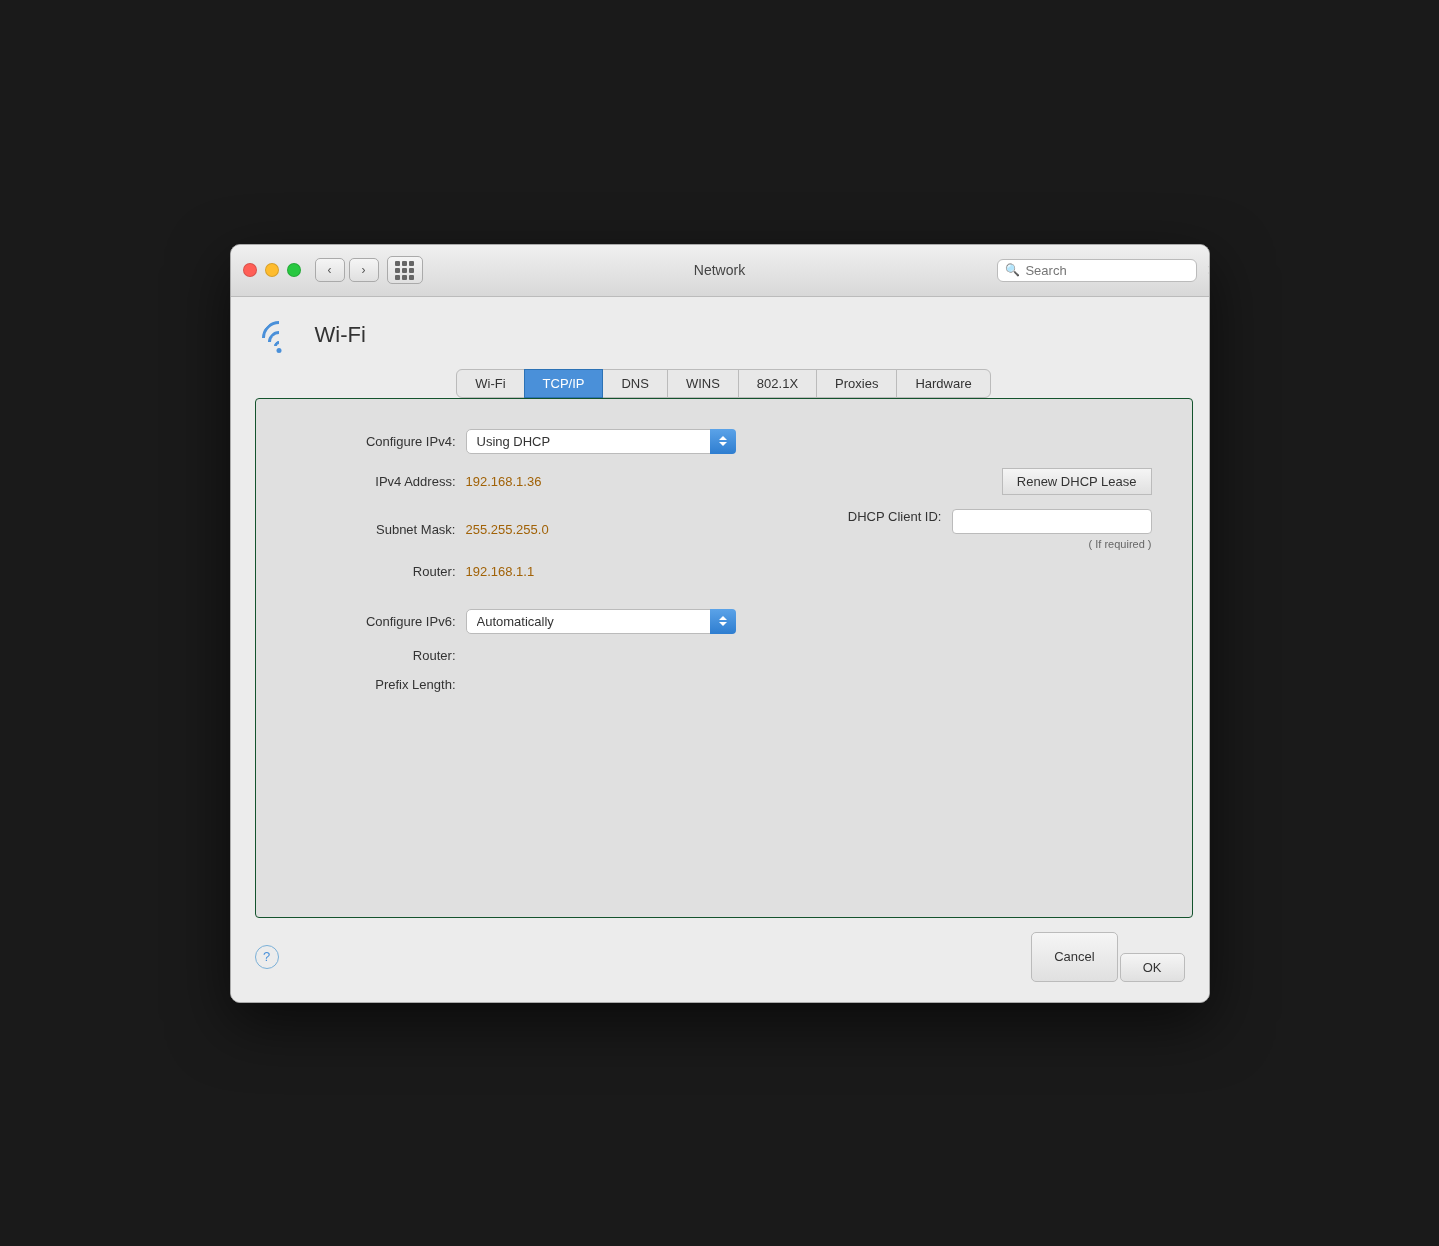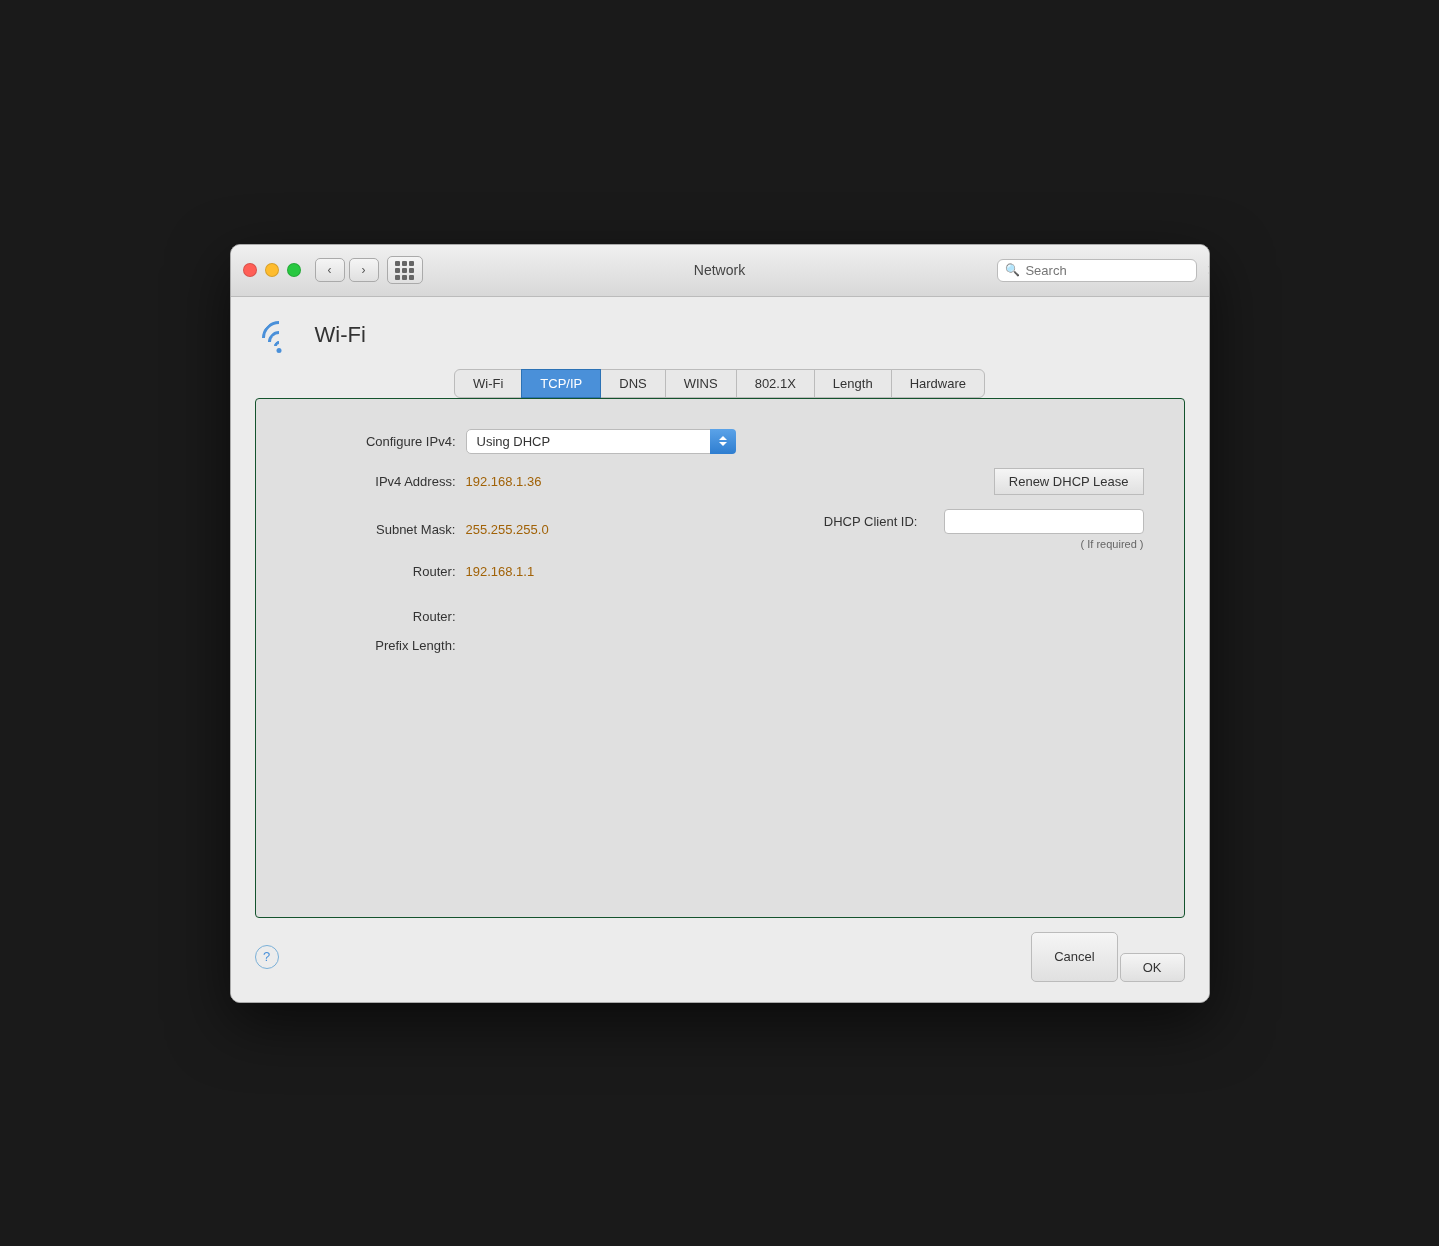--- a/index.html
+++ b/index.html
@@ -134,21 +134,21 @@
     .search-clear {
       color: #bbb;
       cursor: pointer;
       font-size: 14px;
       line-height: 1;
     }
 
     
     .content {
       background: #ececec;
-      padding: 20px 24px 0 24px;
+      padding: 20px 16px 0 24px;
     }
 
     .header-row {
       display: flex;
       align-items: center;
       gap: 12px;
       margin-bottom: 16px;
     }
 
     .wifi-icon {
@@ -432,21 +432,21 @@
       </div>
       <span class="header-title">Wi-Fi</span>
     </div>
 
     <div class="tabs">
       <div class="tab">Wi-Fi</div>
       <div class="tab active">TCP/IP</div>
       <div class="tab">DNS</div>
       <div class="tab">WINS</div>
       <div class="tab">802.1X</div>
-      <div class="tab">Length</div>
+      <div class="tab">Proxies</div>
       <div class="tab">Hardware</div>
     </div>
 
     <div class="panel">
 
       <div class="form-row">
         <span class="form-label">Configure IPv4:</span>
         <div class="select-container">
           <select class="select-box">
             <option>Using DHCP</option>
@@ -464,35 +464,50 @@
       <div class="form-row">
         <span class="form-label">IPv4 Address:</span>
         <span class="form-value">192.168.1.36</span>
         <button class="renew-button" style="margin-left: auto;">Renew DHCP Lease</button>
       </div>
 
       <div class="form-row">
         <span class="form-label">Subnet Mask:</span>
         <span class="form-value">255.255.255.0</span>
         <div class="right-section" style="margin-left: auto;">
-          <div style="display:flex; align-items:center; gap:16px;">
+          <div style="display:flex; gap:0;">
             <span class="form-label" style="min-width:auto; text-align:right;">DHCP Client ID:</span>
             <input class="dhcp-input" type="text" style="width: 200px;">
           </div>
           <span class="dhcp-hint">( If required )</span>
         </div>
       </div>
 
       <div class="form-row">
         <span class="form-label">Router:</span>
         <span class="form-value">192.168.1.1</span>
       </div>
 
       <div class="spacer"></div>
 
+      <div class="form-row">
+        <span class="form-label">Configure IPv6:</span>
+        <div class="select-container">
+          <select class="select-box">
+            <option>Automatically</option>
+            <option>Manually</option>
+            <option>Off</option>
+            <option>Link-local only</option>
+          </select>
+          <div class="select-arrows">
+            <div class="arrow-up"></div>
+            <div class="arrow-down"></div>
+          </div>
+        </div>
+      </div>
 
       <div class="form-row">
         <span class="form-label">Router:</span>
         <span class="form-value"></span>
       </div>
 
 
       <div class="form-row">
         <span class="form-label">Prefix Length:</span>
         <span class="form-value"></span>

